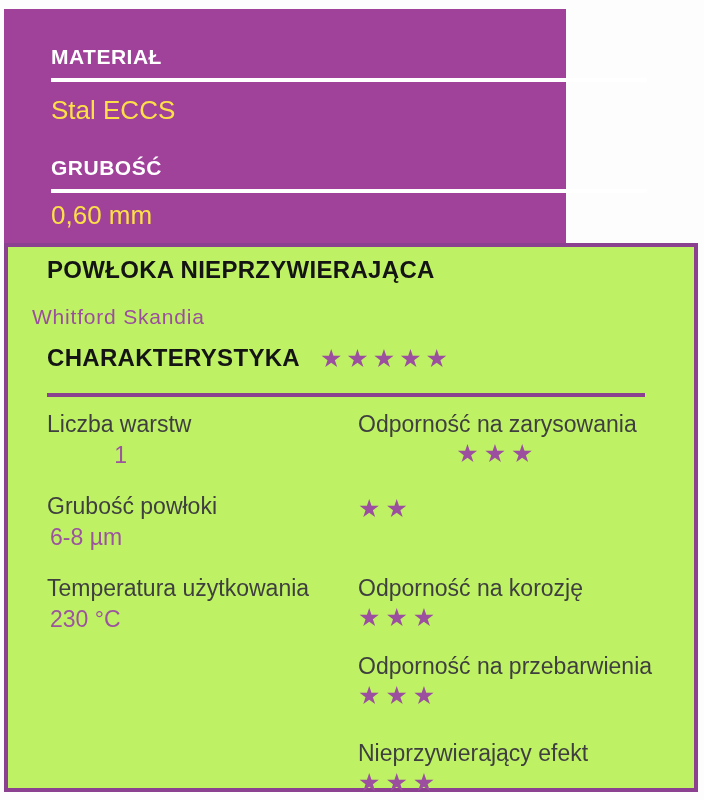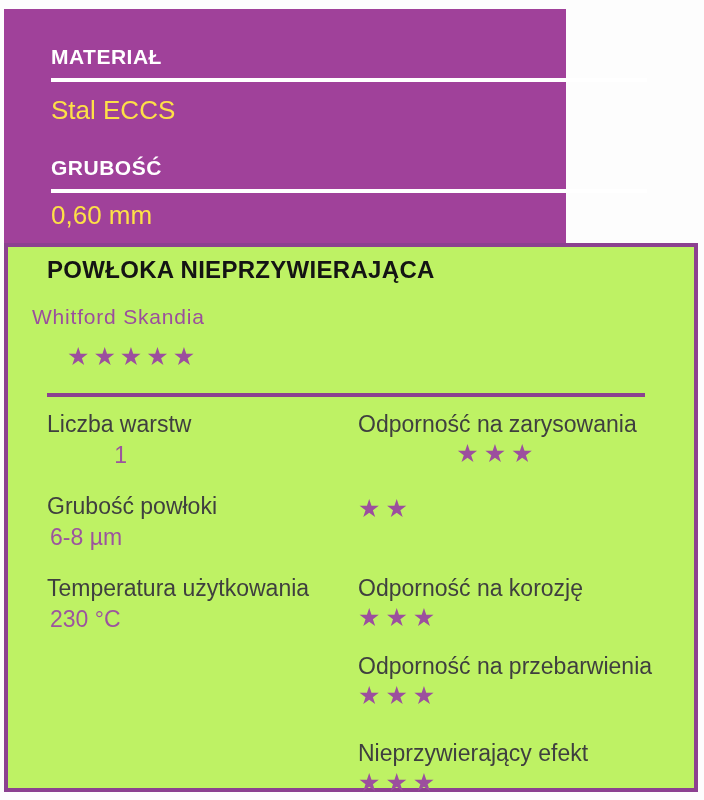--- a/index.html
+++ b/index.html
@@ -163,20 +163,21 @@
     <div class="ph-value" id="thickness-value">0,60 mm</div>
   </div>
 
   <div id="content-box">
 
     <div id="coating-title">POWŁOKA NIEPRZYWIERAJĄCA</div>
 
     <div id="coating-brand">Whitford Skandia</div>
 
     <div id="charakterystyka-row">
+      <span id="charakterystyka-title">CHARAKTERYSTYKA</span>
       <span id="rating-stars">★★★★★</span>
     </div>
 
     <div id="specs-divider"></div>
 
     <div class="spec-cell col-left row-1">
       <div class="spec-label">Liczba warstw</div>
       <div class="spec-value">1</div>
     </div>
     <div class="spec-cell col-left row-2">

